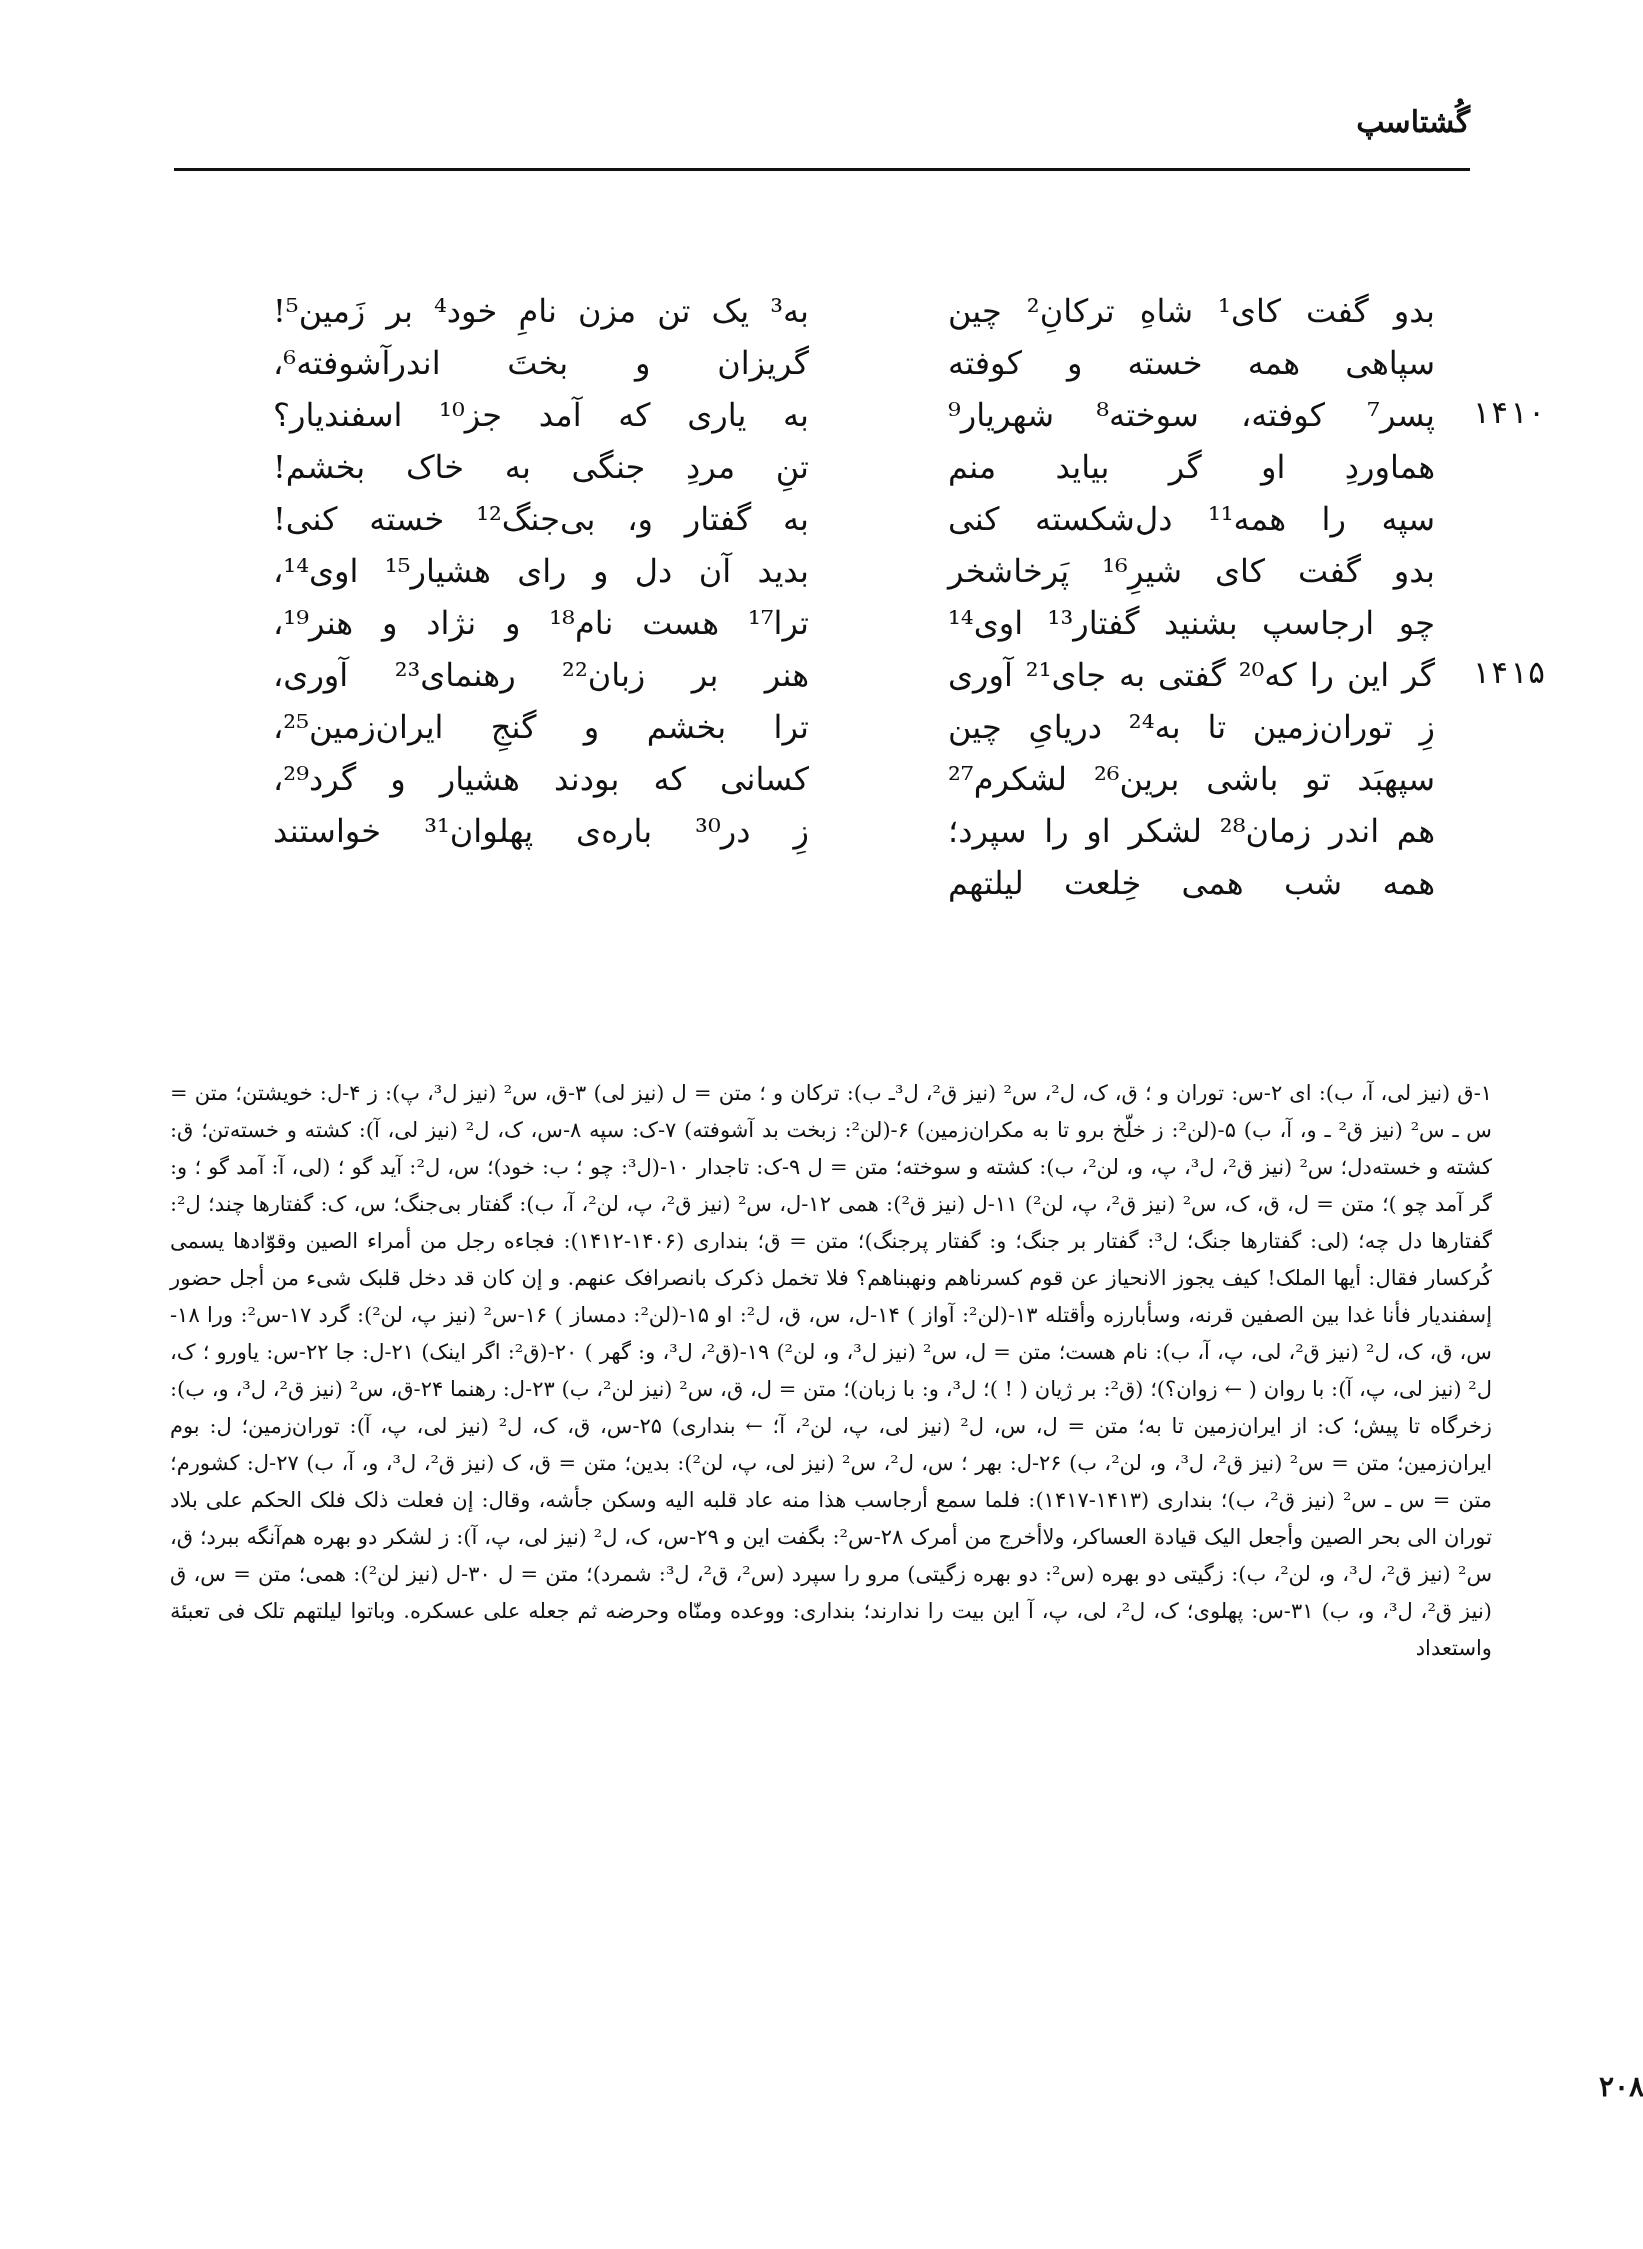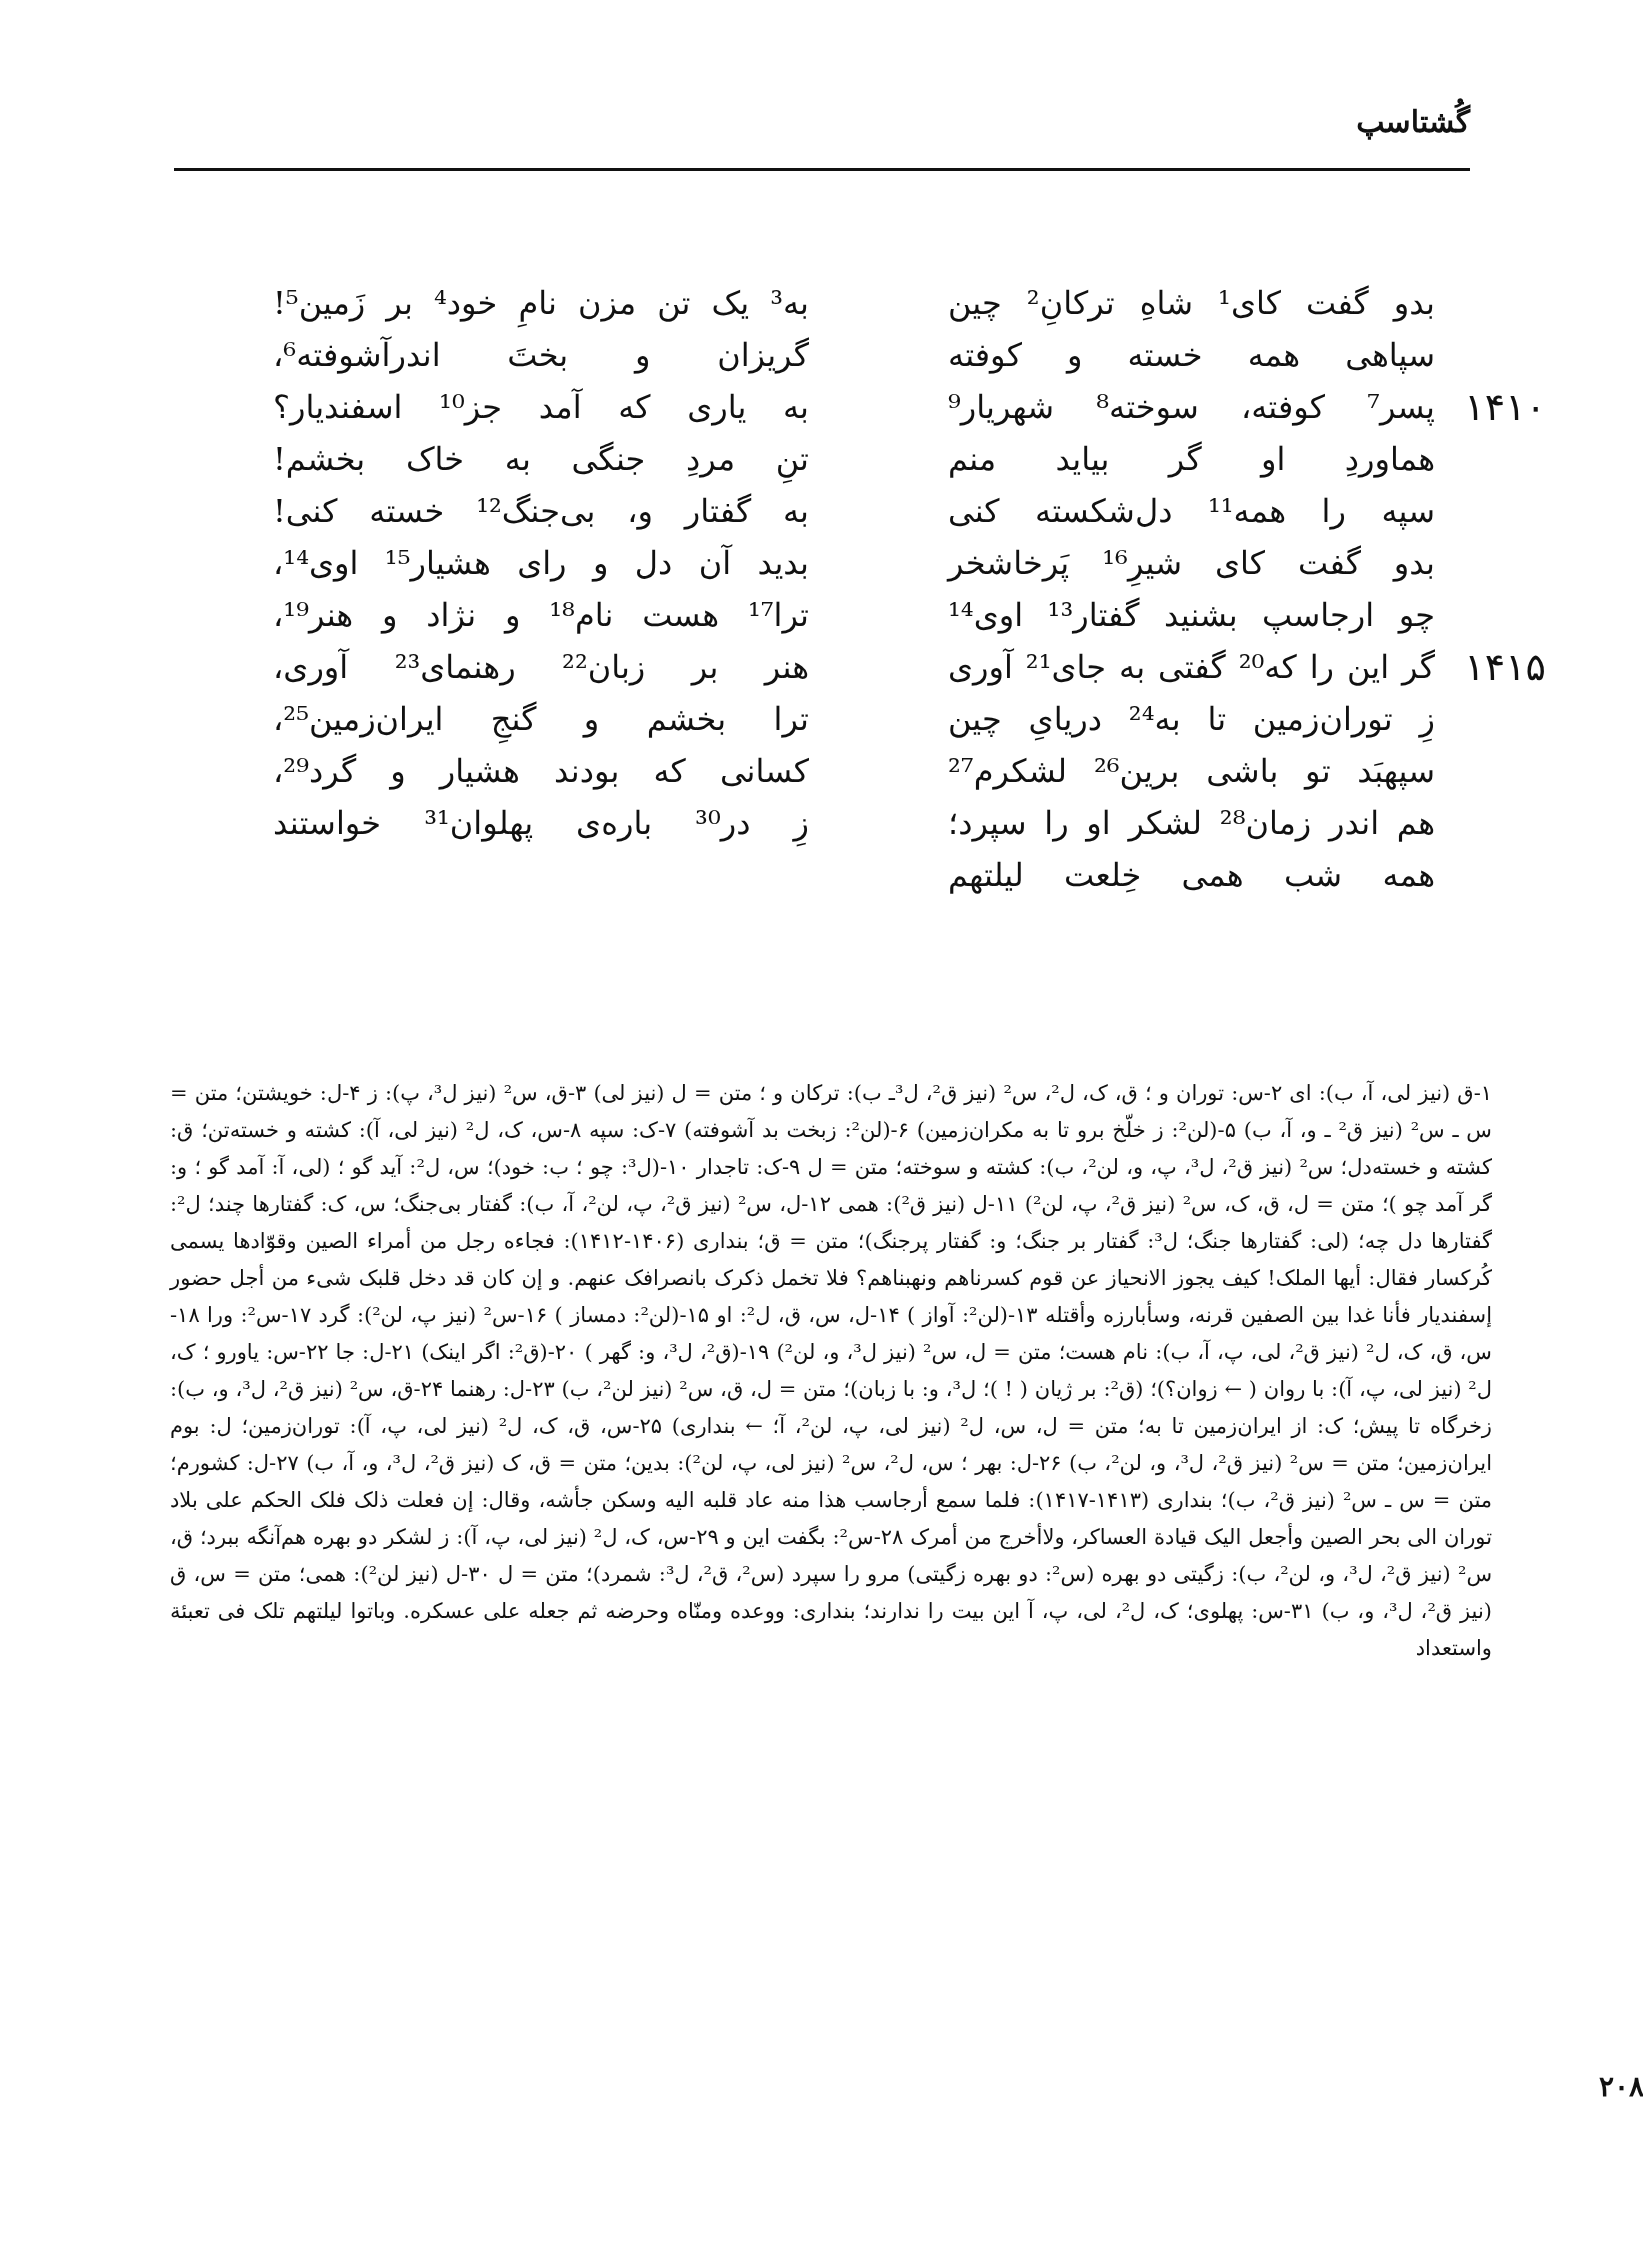--- a/index.html
+++ b/index.html
@@ -7,29 +7,29 @@
   .page { position: absolute; left: 0; top: 0; width: 1644px; height: 2250px; }
   .running-head {
     position: absolute; right: 174px; top: 104px;
     font-family: "DejaVu Serif", serif; font-size: 30px; font-weight: bold;
     direction: rtl;
   }
   .head-rule {
     position: absolute; left: 174px; right: 174px; top: 168px; height: 2.8px; background: #111111;
   }
   .verse-col {
-    position: absolute; top: 277px; direction: rtl;
+    position: absolute; top: 285px; direction: rtl;
     font-family: "DejaVu Serif", serif; font-size: 32px; line-height: 52px;
   }
   .verse-col.right { right: 209px; width: 487px; }
   .verse-col.left { right: 835px; width: 536px; }
   .hemistich { display: block; text-align: justify; text-align-last: justify; white-space: nowrap; height: 52px; position: relative; }
   .verse-num {
     position: absolute; right: -111px; top: 0; width: 90px; text-align: left;
-    font-family: Liberation Sans, sans-serif; font-size: 38px;
+    font-family: Liberation Mono, monospace; font-size: 31px;
   }
   .footnotes {
     position: absolute; top: 1075px; left: 170px; width: 1322px; direction: rtl;
     font-family: "DejaVu Serif", serif; font-size: 21px; line-height: 37px;
     text-align: justify; text-align-last: right;
   }
   .page-number {
     position: absolute; top: 2070px; left: 0; right: 0; 
     font-family: "DejaVu Serif", serif; font-size: 28px; font-weight: bold; direction: rtl;
   }

